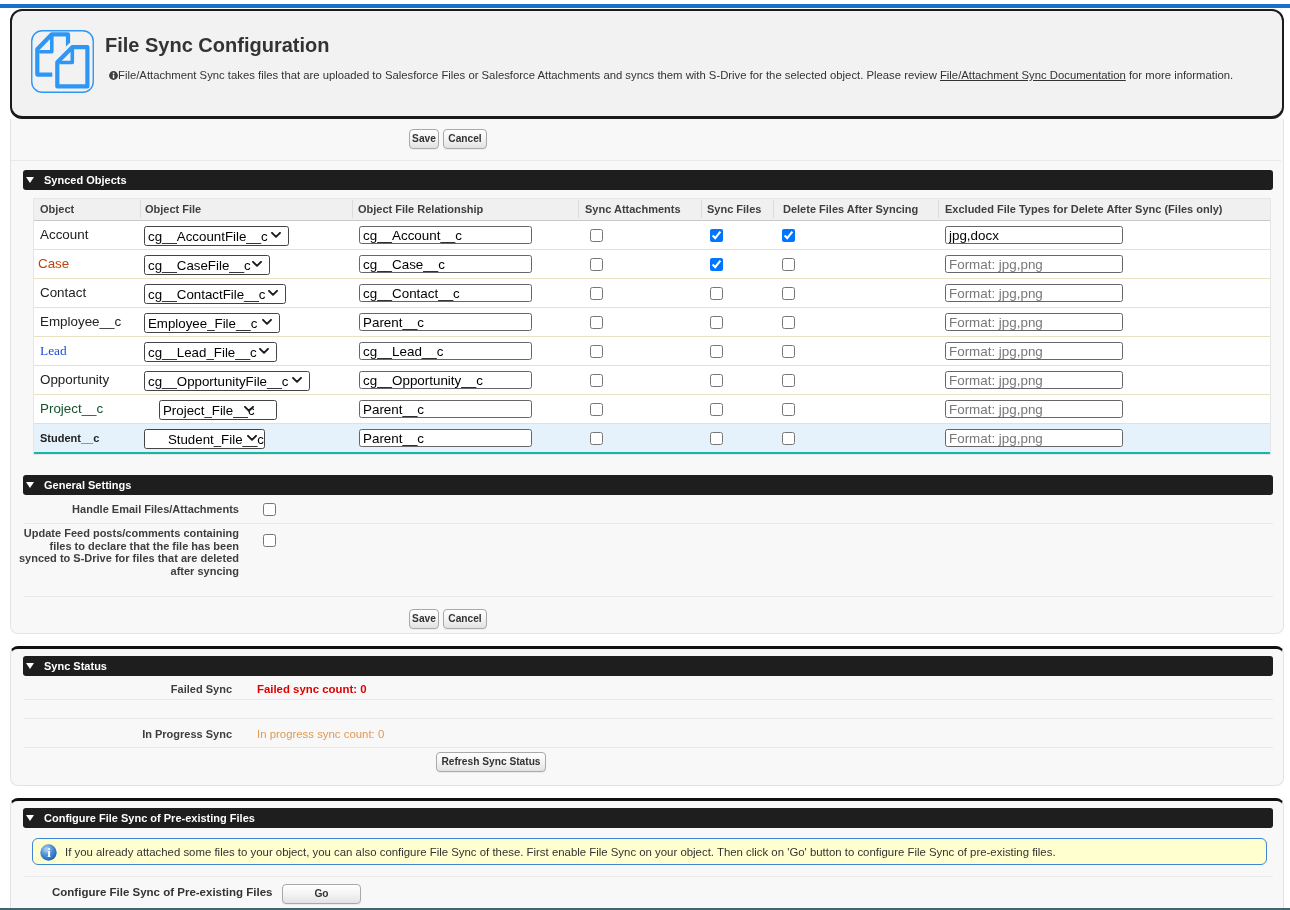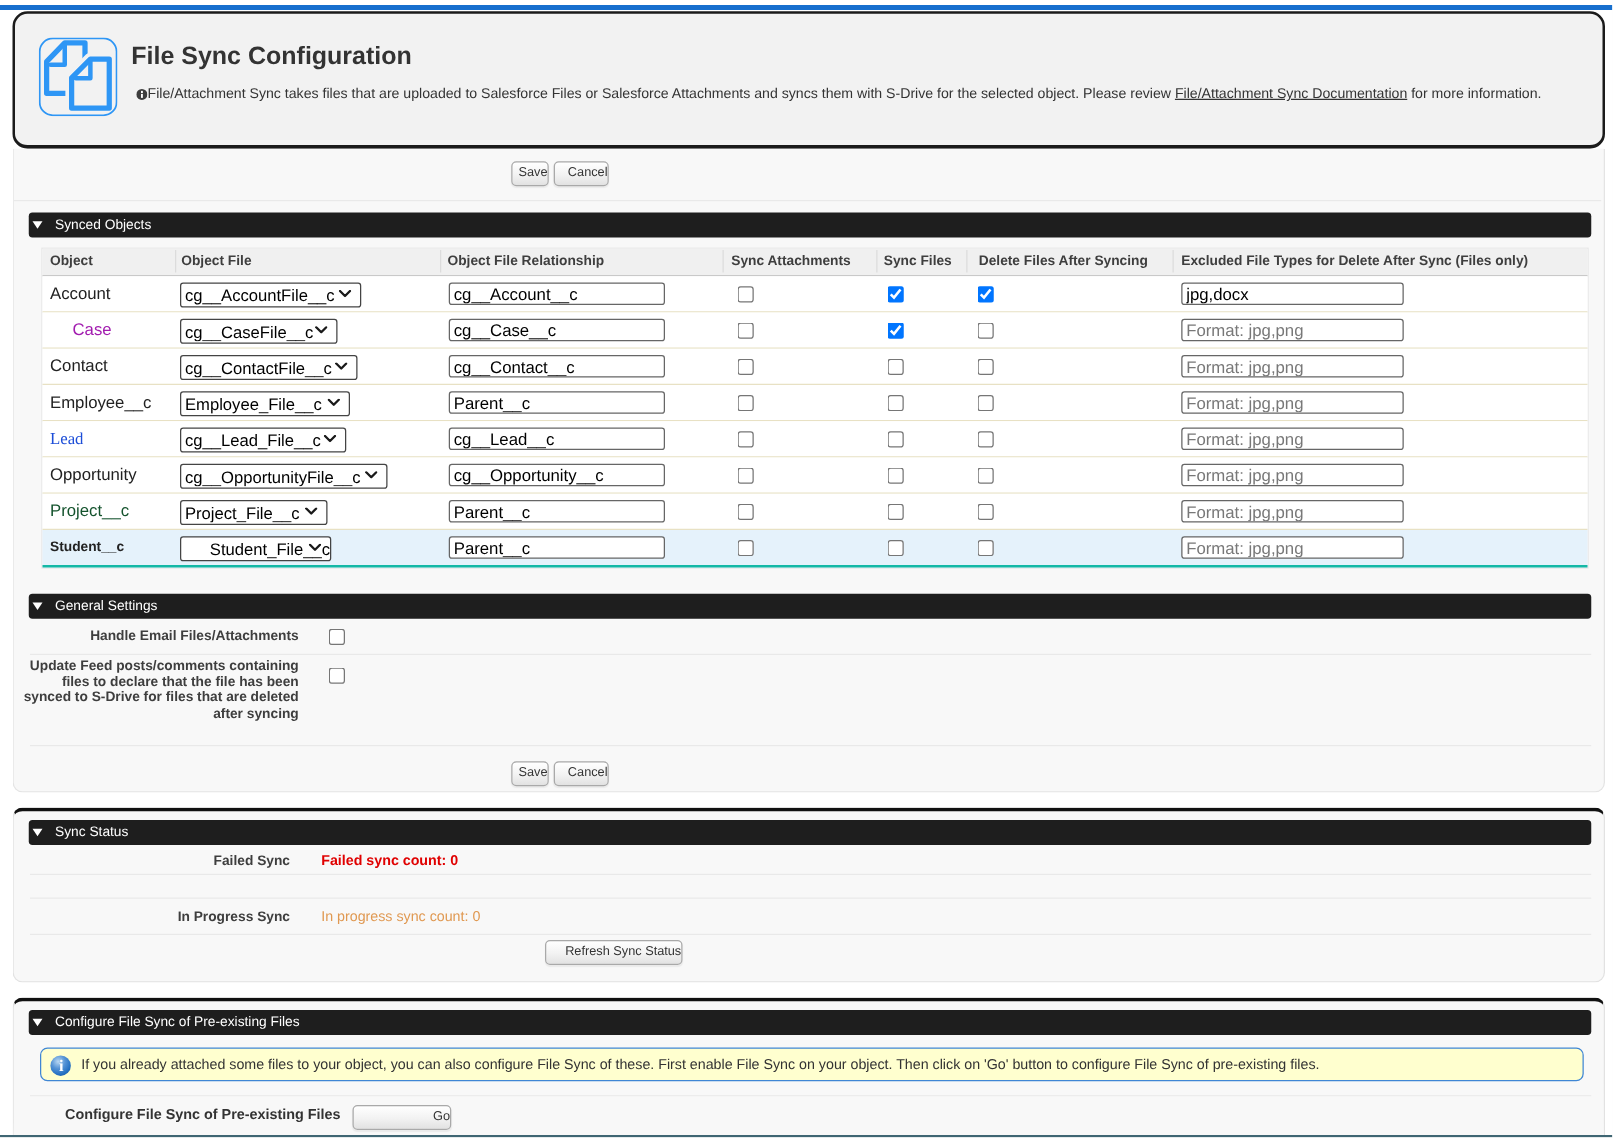--- a/index.html
+++ b/index.html
@@ -1,27 +1,27 @@
 <!DOCTYPE html>
 <html><head>
 <meta charset="utf-8">
 <style>
 * { margin:0; padding:0; box-sizing:content-box; }
 html,body { background:#fff; }
 #page { position:relative; width:1290px; height:910px; overflow:hidden;
   font-family:"Liberation Sans", sans-serif; background:#fff; }
 .abs { position:absolute; }
 .bar { position:absolute; left:23px; width:1250px; height:20px; background:#1e1e1e; border-radius:3px;
-  color:#fff; font-size:11px; font-weight:normal; line-height:20px; }
+  color:#fff; font-size:11px; font-weight:bold; line-height:20px; }
 .bar .tri { position:absolute; left:3px; top:7px; width:0; height:0;
   border-left:4.5px solid transparent; border-right:4.5px solid transparent; border-top:6px solid #fff; }
 .bar .bt { position:absolute; left:21px; top:0; }
 .btn { position:absolute; height:18px; border:1px solid #a9a9a9; border-radius:4px;
   background:linear-gradient(#ffffff, #f2f2f2 55%, #e2e2e2); color:#333;
-  font-family:"Liberation Sans", sans-serif; font-size:10.2px; font-weight:normal; text-align:right; line-height:18px;
+  font-family:"Liberation Sans", sans-serif; font-size:10.2px; font-weight:bold; text-align:center; line-height:18px;
   box-shadow:0 1px 1px rgba(0,0,0,0.06); }
 .lbl { position:absolute; font-size:11px; font-weight:bold; color:#3e3e3e; text-align:right; }
 .sep { position:absolute; left:24px; width:1249px; height:1px; background:#e9e9e9; }
 select { font-family:"Liberation Sans", sans-serif; font-size:13.3px; height:18px; border:1px solid #444; border-radius:2.5px; background:#fff; padding:0 0 0 3px; appearance:none; -webkit-appearance:none; }
 input[type=text] { font-family:"Liberation Sans", sans-serif; font-size:13.4px; height:16px; padding:0 0 0 3px;
   border:1px solid #666; border-radius:2.5px; }
 input[type=text]::placeholder { color:#787878; }
 input[type=checkbox] { width:13px; height:13px; margin:0; }
 </style>
 </head>
@@ -88,21 +88,21 @@
       <svg class="abs" style="left:237px; top:11px;" width="10" height="6" viewBox="0 0 10 6">
           <polyline points="1,0.8 5,4.8 9,0.8" fill="none" stroke="#1a1a1a" stroke-width="1.9" stroke-linecap="round" stroke-linejoin="round"></polyline>
         </svg>
       <input type="text" class="abs" style="left: 325px; top: 5px; width: 168px;" value="cg__Account__c">
       <input type="checkbox" class="abs" style="left: 556px; top: 8px;">
       <input type="checkbox" class="abs" style="left: 676px; top: 8px;" checked="">
       <input type="checkbox" class="abs" style="left: 748px; top: 8px;" checked="">
       <input type="text" class="abs" style="left: 911px; top: 5px; width: 173px;" value="jpg,docx">
     </div>
     <div style="position:relative; height:28px; background:#fff; border-bottom:1px solid #e8e1c4;">
-      <span class="abs" style="left:24px; top:6px; font-size:13.4px; color:#a21caf;text-align:right;">Case</span>
+      <span class="abs" style="left:4px; top:6px; font-size:13.4px; color:#c2410c;text-align:right;">Case</span>
       <select class="abs" style="left:110px; top:5px; width:121px;"><option>cg__CaseFile__c</option></select>
       <svg class="abs" style="left:218px; top:11px;" width="10" height="6" viewBox="0 0 10 6">
           <polyline points="1,0.8 5,4.8 9,0.8" fill="none" stroke="#1a1a1a" stroke-width="1.9" stroke-linecap="round" stroke-linejoin="round"></polyline>
         </svg>
       <input type="text" class="abs" style="left: 325px; top: 5px; width: 168px;" value="cg__Case__c">
       <input type="checkbox" class="abs" style="left: 556px; top: 8px;">
       <input type="checkbox" class="abs" style="left: 676px; top: 8px;" checked="">
       <input type="checkbox" class="abs" style="left: 748px; top: 8px;">
       <input type="text" class="abs" style="left: 911px; top: 5px; width: 173px;" placeholder="Format: jpg,png">
     </div>
@@ -149,21 +149,21 @@
           <polyline points="1,0.8 5,4.8 9,0.8" fill="none" stroke="#1a1a1a" stroke-width="1.9" stroke-linecap="round" stroke-linejoin="round"></polyline>
         </svg>
       <input type="text" class="abs" style="left: 325px; top: 5px; width: 168px;" value="cg__Opportunity__c">
       <input type="checkbox" class="abs" style="left: 556px; top: 8px;">
       <input type="checkbox" class="abs" style="left: 676px; top: 8px;">
       <input type="checkbox" class="abs" style="left: 748px; top: 8px;">
       <input type="text" class="abs" style="left: 911px; top: 5px; width: 173px;" placeholder="Format: jpg,png">
     </div>
     <div style="position:relative; height:28px; background:#fff; border-bottom:1px solid #e8e1c4;">
       <span class="abs" style="left:6px; top:6px; font-size:13.4px; color:#14532d;">Project__c</span>
-      <select class="abs" style="left:110px; top:5px; width:113px;"><option>Project_File__c</option></select>
+      <select class="abs" style="left:125px; top:5px; width:113px;"><option>Project_File__c</option></select>
       <svg class="abs" style="left:210px; top:11px;" width="10" height="6" viewBox="0 0 10 6">
           <polyline points="1,0.8 5,4.8 9,0.8" fill="none" stroke="#1a1a1a" stroke-width="1.9" stroke-linecap="round" stroke-linejoin="round"></polyline>
         </svg>
       <input type="text" class="abs" style="left: 325px; top: 5px; width: 168px;" value="Parent__c">
       <input type="checkbox" class="abs" style="left: 556px; top: 8px;">
       <input type="checkbox" class="abs" style="left: 676px; top: 8px;">
       <input type="checkbox" class="abs" style="left: 748px; top: 8px;">
       <input type="text" class="abs" style="left: 911px; top: 5px; width: 173px;" placeholder="Format: jpg,png">
     </div>
     <div style="position:relative; height:28px; background:#e5f2fb; border-bottom:2px solid #14b8a6;">

